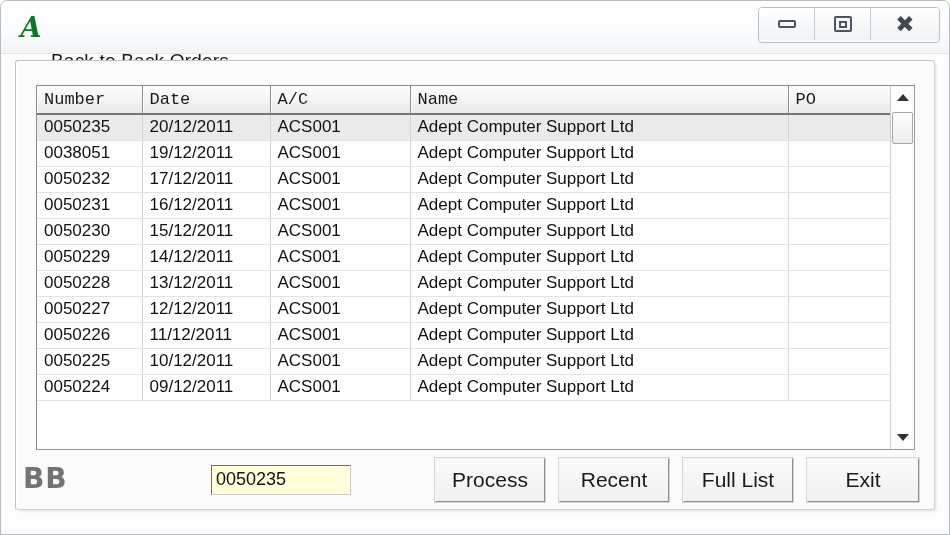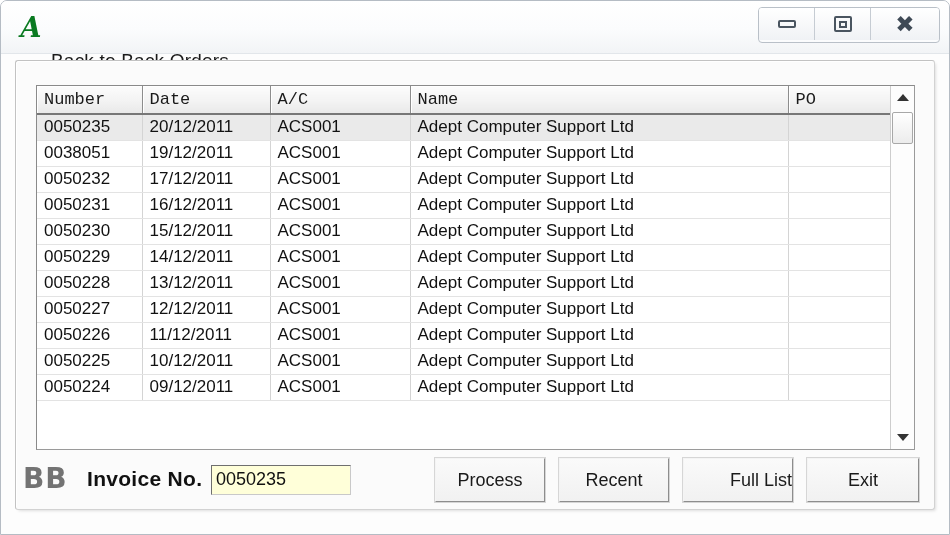--- a/index.html
+++ b/index.html
@@ -267,29 +267,29 @@
     position: absolute;
     top: 457px;
     height: 44px;
     box-sizing: border-box;
     background: linear-gradient(to bottom,#fafafa 0%,#f1f1f1 100%);
     border: 1px solid #f4f4f4;
     border-right-color: #8d8d8d;
     border-bottom-color: #8d8d8d;
     box-shadow: 0 0 0 1px #d6d6d6;
     font-family: "Liberation Sans", sans-serif;
-    font-size: 18px;
+    font-size: 21px;
     color: #1a1a1a;
     text-align: center;
     line-height: 42px;
     cursor: default;
   }
   #btn-process  { left: 434px; width: 110px; }
   #btn-recent   { left: 558px; width: 110px; }
-  #btn-fulllist { left: 682px; width: 110px; text-align: right; }
+  #btn-fulllist { left: 682px; width: 110px; }
   #btn-exit     { left: 806px; width: 112px; }
 </style>
 </head>
 <body>
 
 <div id="window">
 
   <div id="titlebar">
     <div id="title-icon">A</div>
     <div id="title-text">Back to Back Orders</div>
@@ -418,21 +418,20 @@
         </div>
         <div id="sb-thumb"></div>
         <div class="sb-btn down">
           <span class="arrow-down"></span>
         </div>
       </div>
     </div>
   </div>
 
   <div id="bb-logo">BB</div>
-  <div id="invoice-label">Invoice No.</div>
   <input id="invoice-input" type="text" value="0050235" style="">
 
   <div class="ctl-btn" id="btn-process">Process</div>
   <div class="ctl-btn" id="btn-recent">Recent</div>
   <div class="ctl-btn" id="btn-fulllist">Full List</div>
   <div class="ctl-btn" id="btn-exit">Exit</div>
 
 </div>
 
 </body></html>

